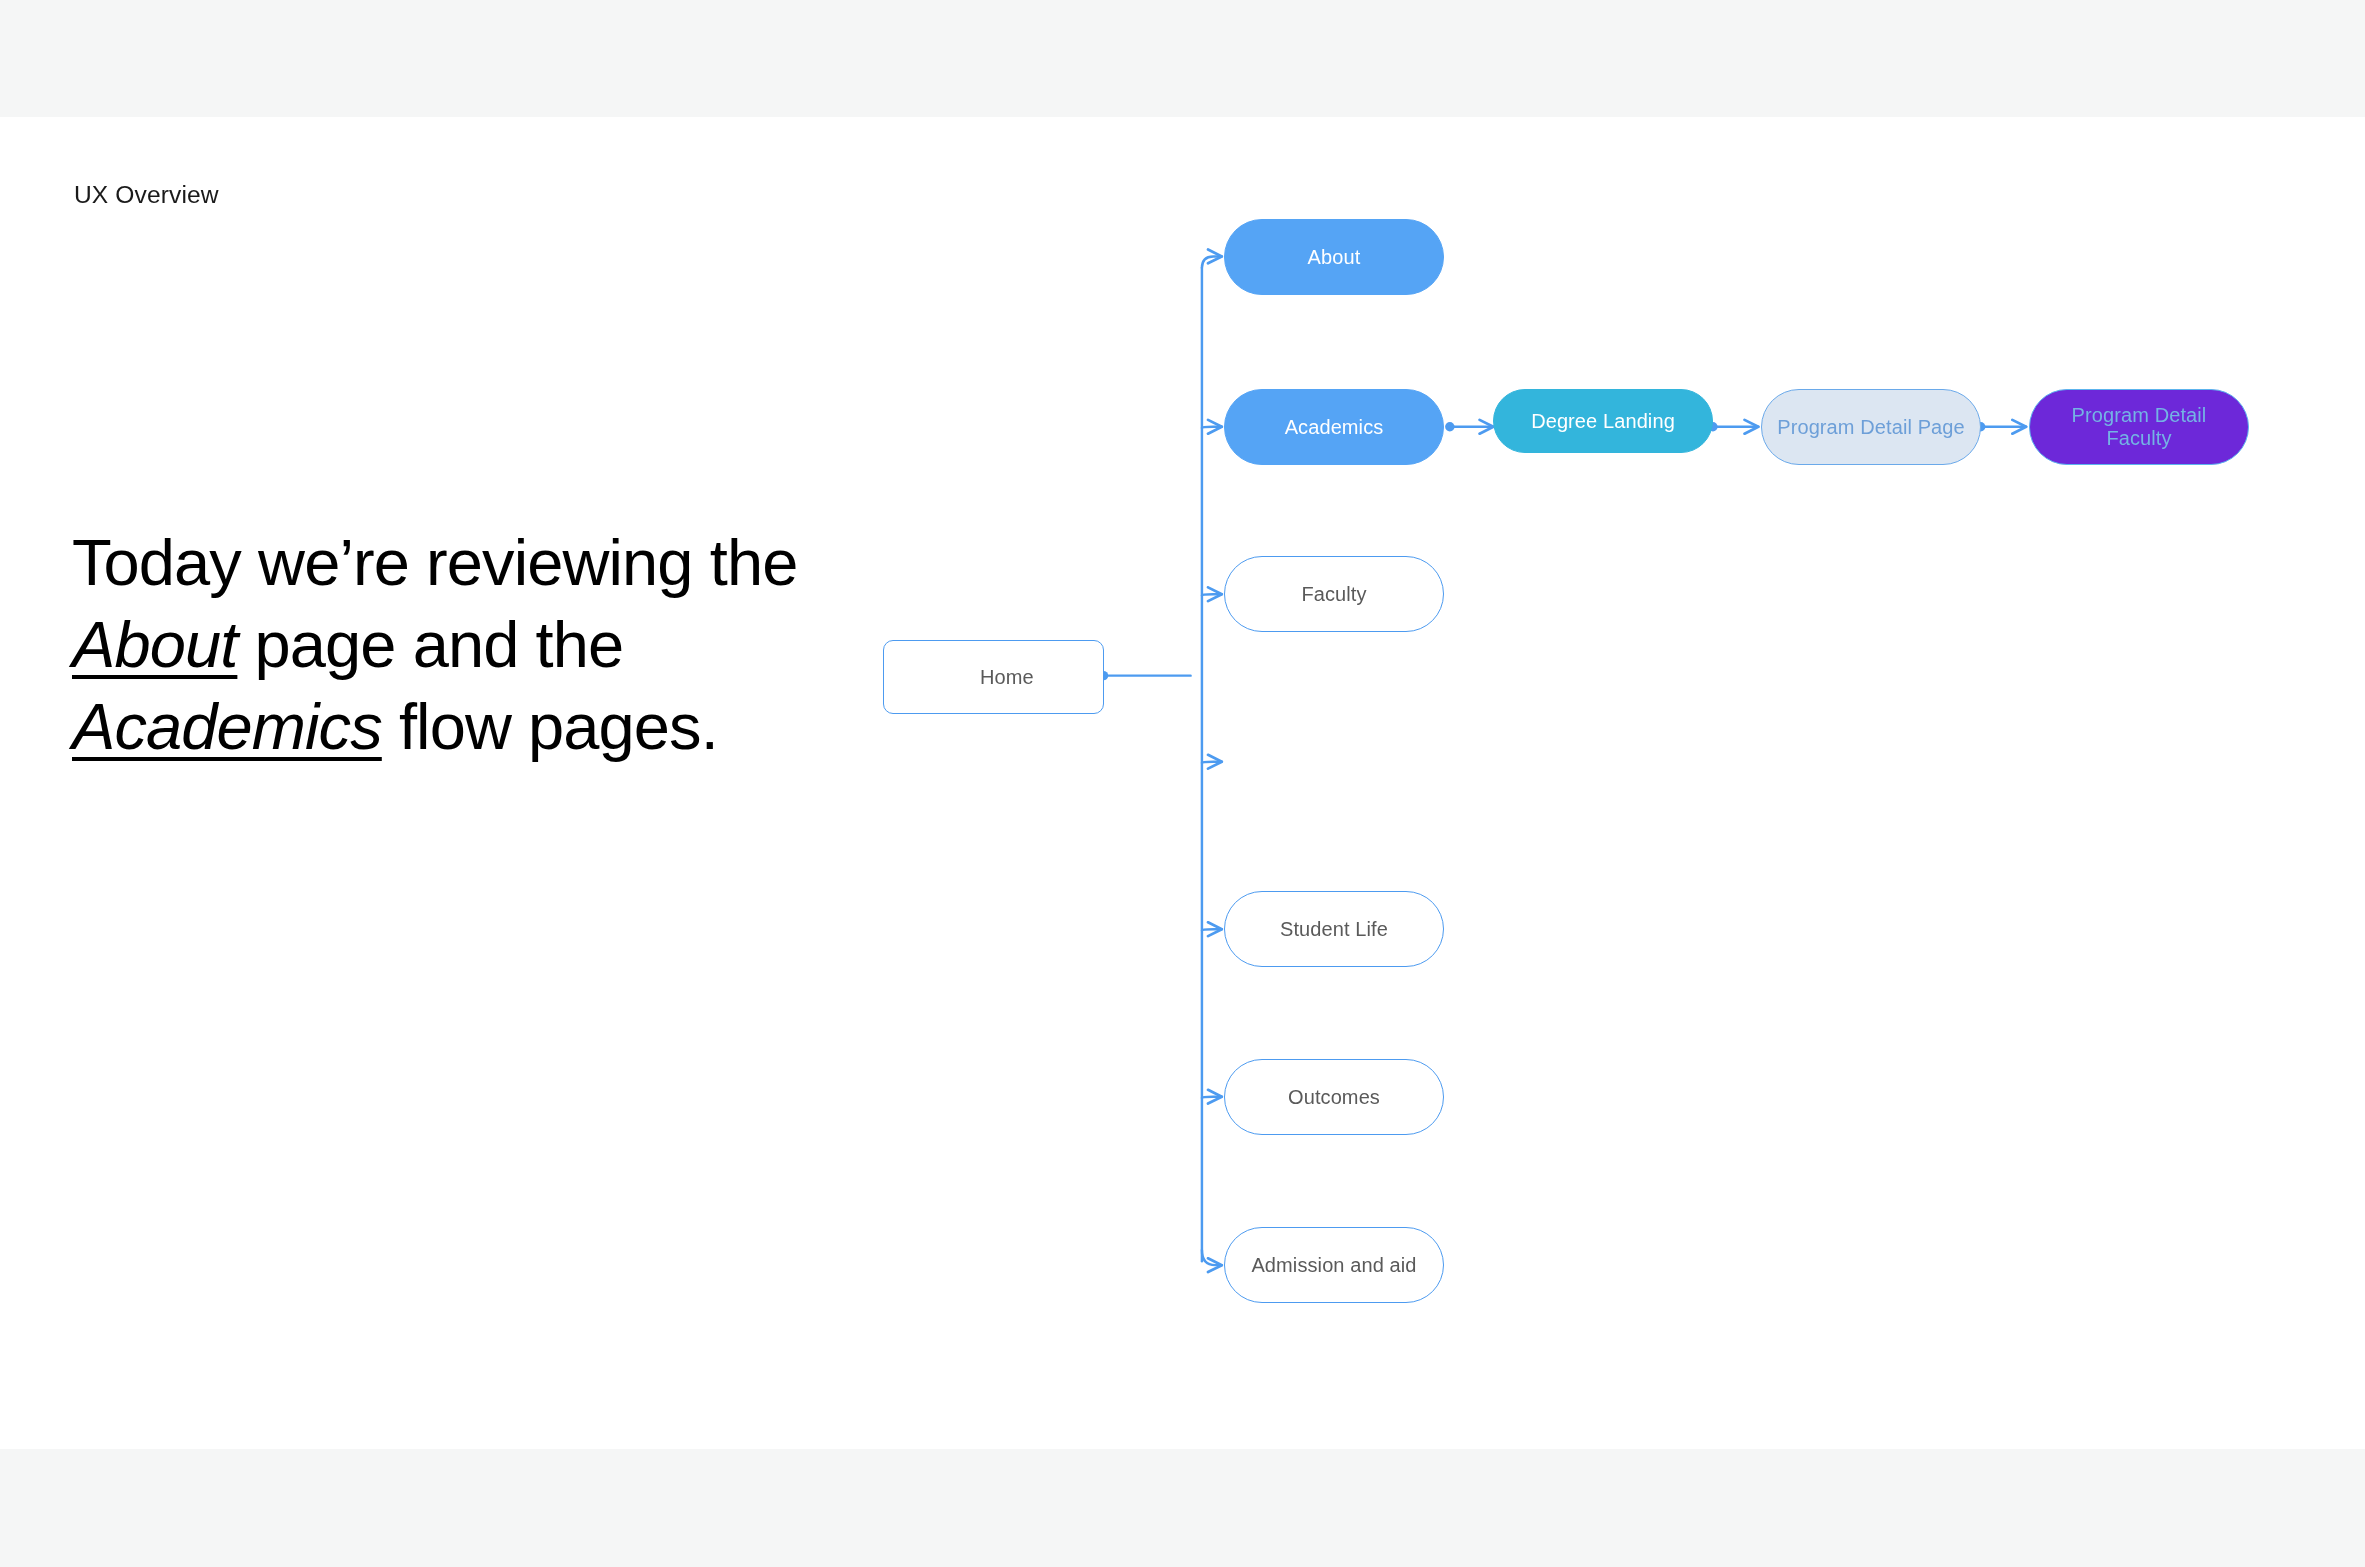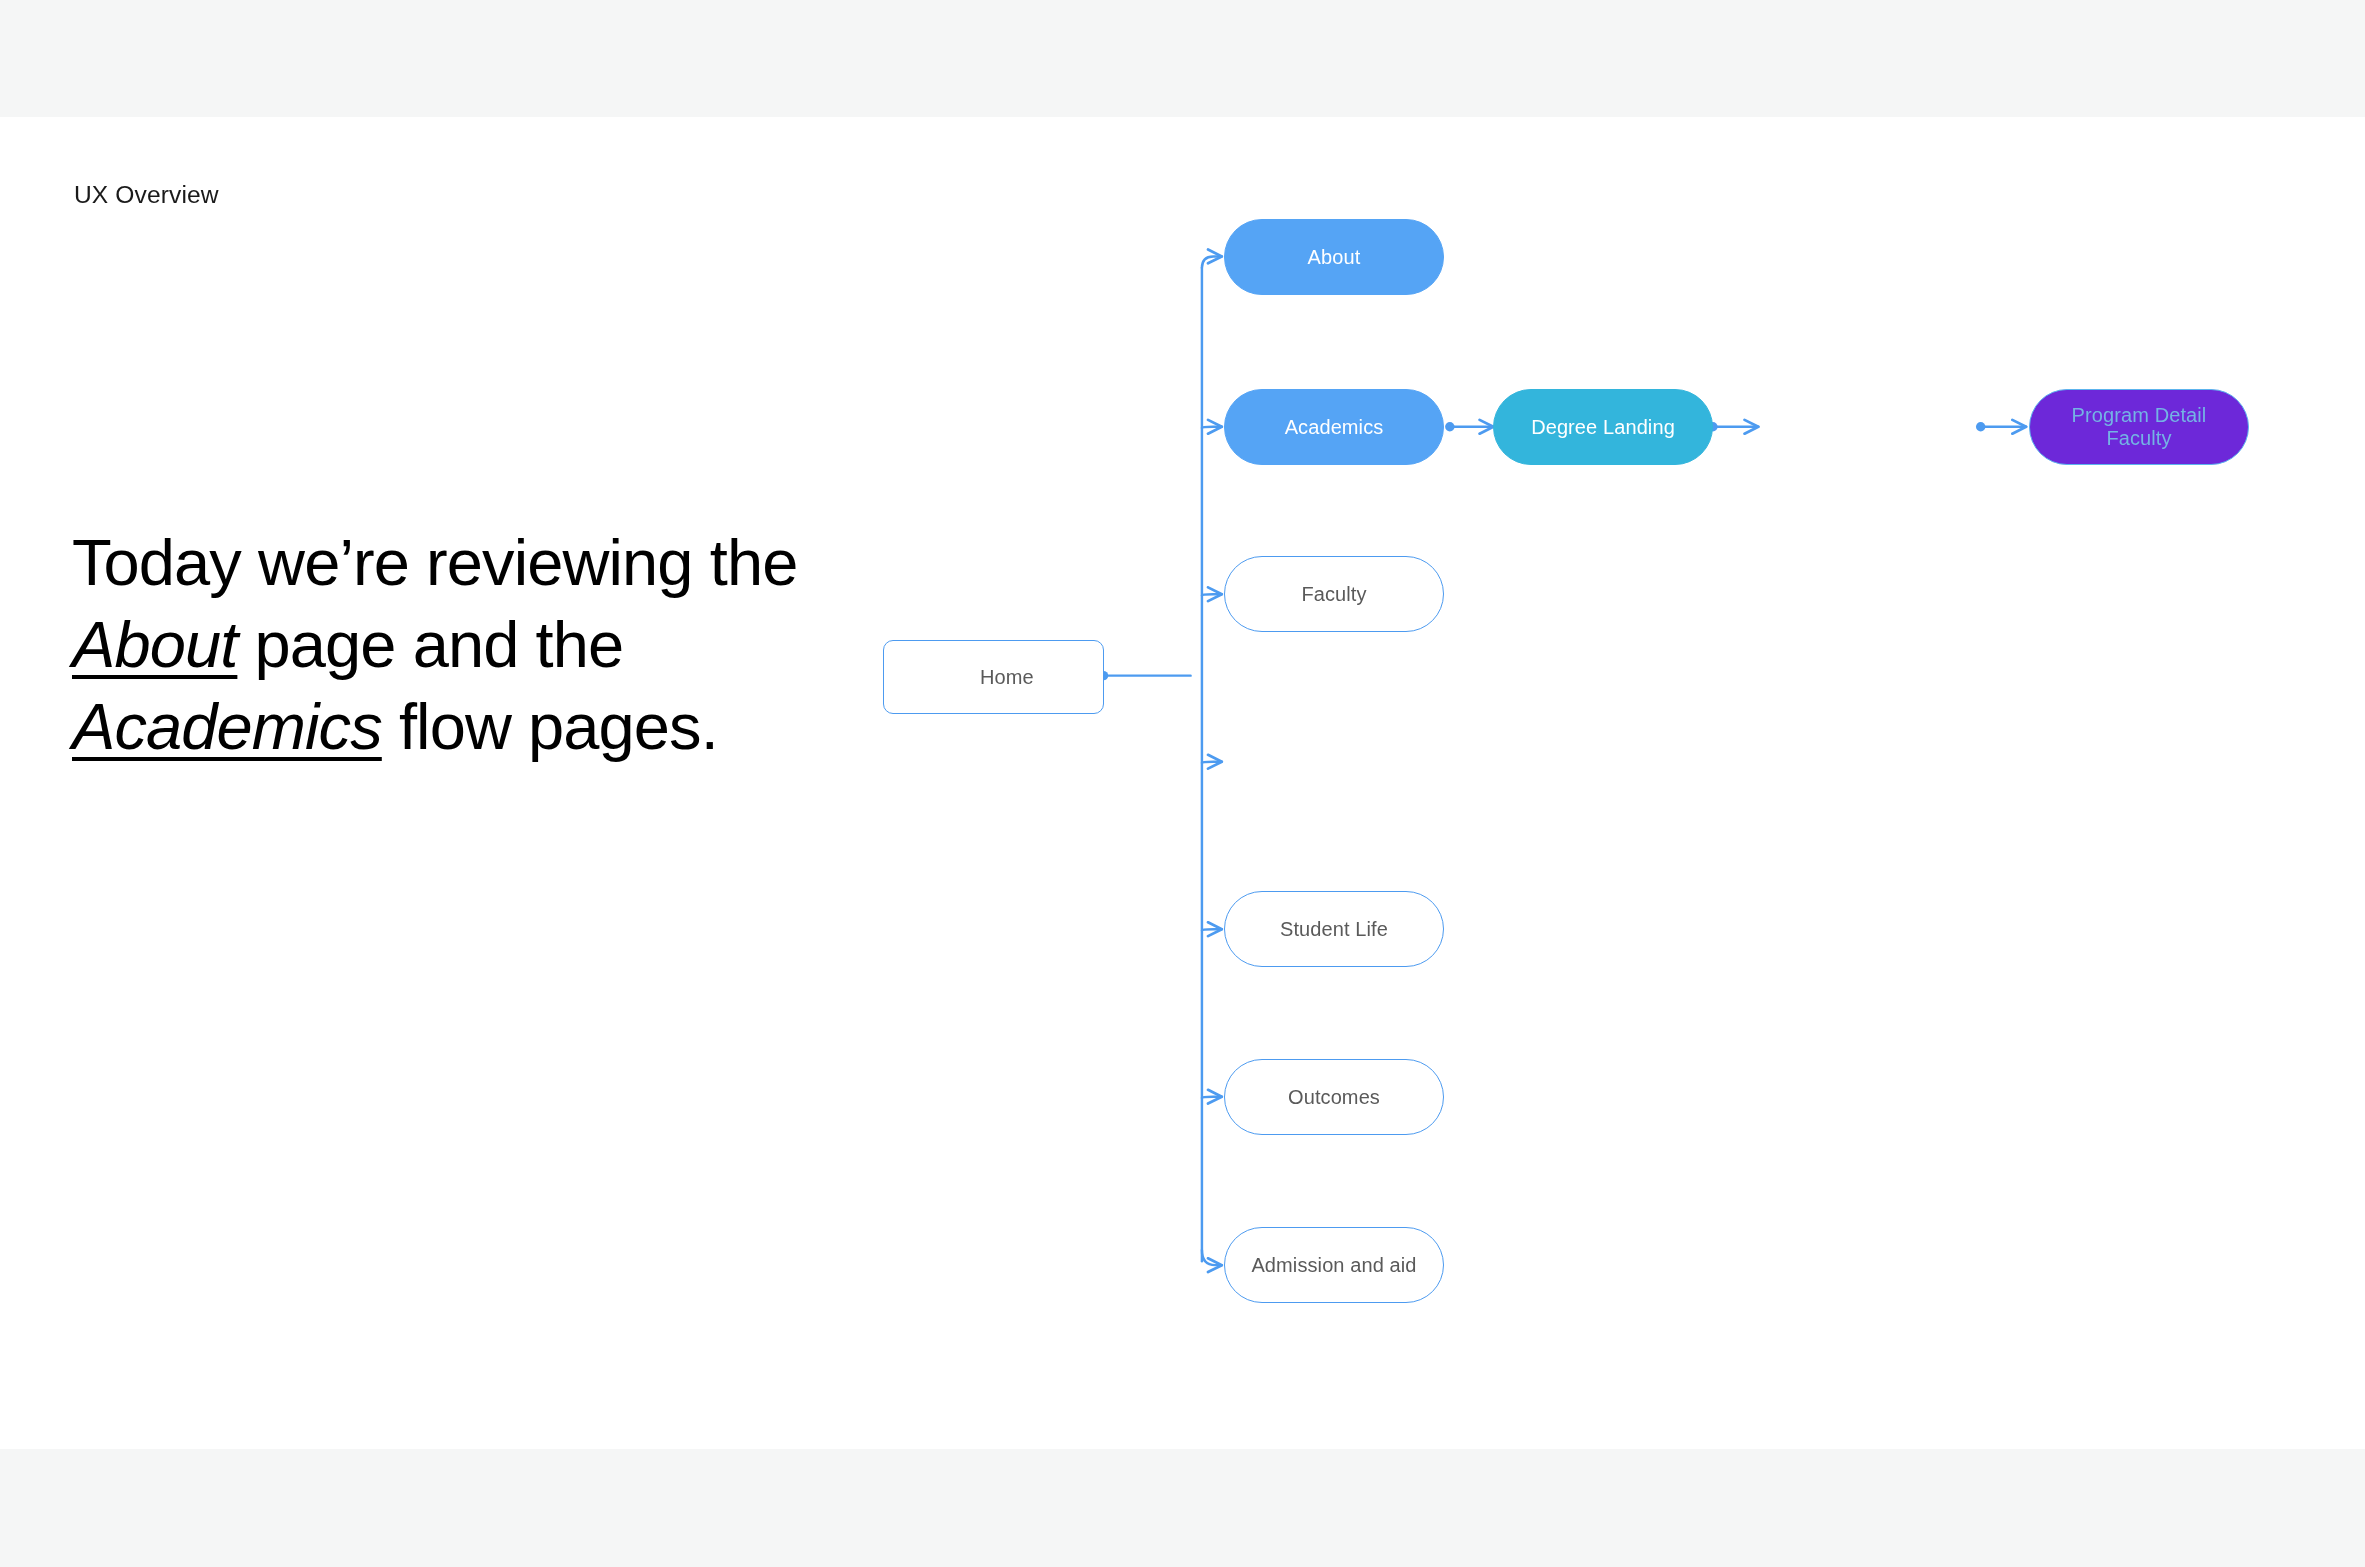--- a/index.html
+++ b/index.html
@@ -184,24 +184,27 @@
     </div>
 
     <div class="node outline" style="left:1224px; top:1059px; width:220px; height:76px;">
       <span>Outcomes</span>
     </div>
 
     <div class="node outline" style="left:1224px; top:1227px; width:220px; height:76px;">
       <span>Admission and aid</span>
     </div>
 
-    <div class="node solid-teal" style="left:1493px; top:389px; width:220px; height:76px;">
+    <div class="node solid-teal" style="left:1493px; top:389px; width:220px; height:64px;">
       <span>Degree Landing</span>
     </div>
 
+    <div class="node tint-gray" style="left:1761px; top:389px; width:220px; height:76px;">
+      <span>Program Detail Page</span>
+    </div>
 
     <div class="node tint-cyan" style="left:2029px; top:389px; width:220px; height:76px;">
       <span>Program Detail Faculty</span>
     </div>
   </div>
 
 </div>
 
 
 </body></html>

